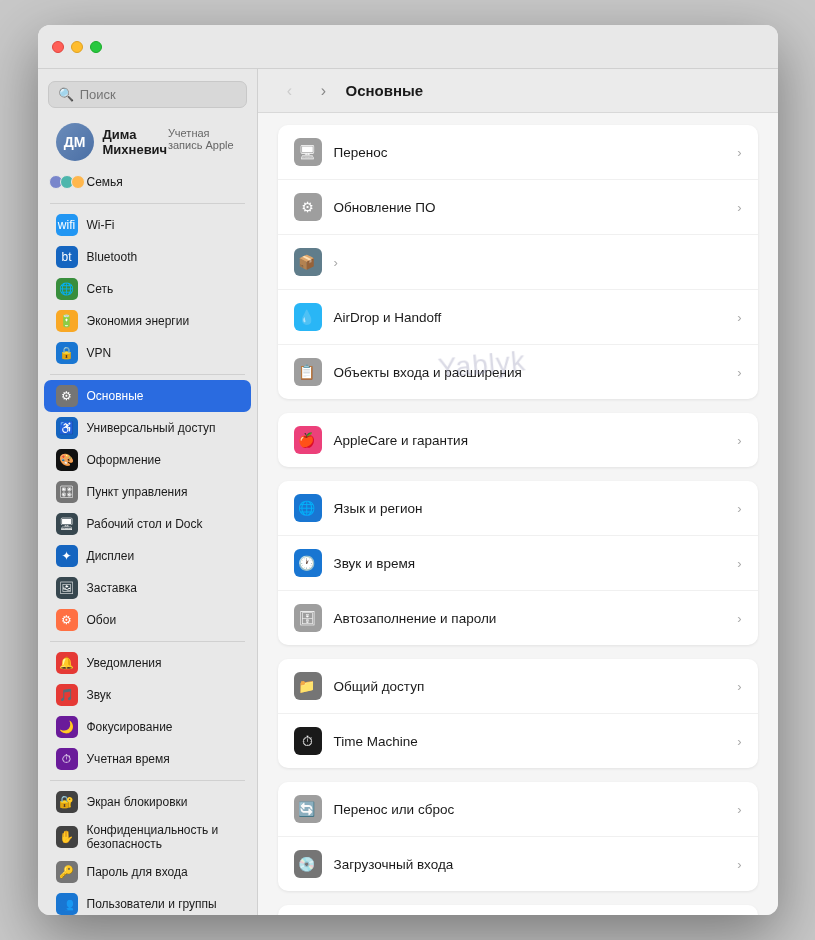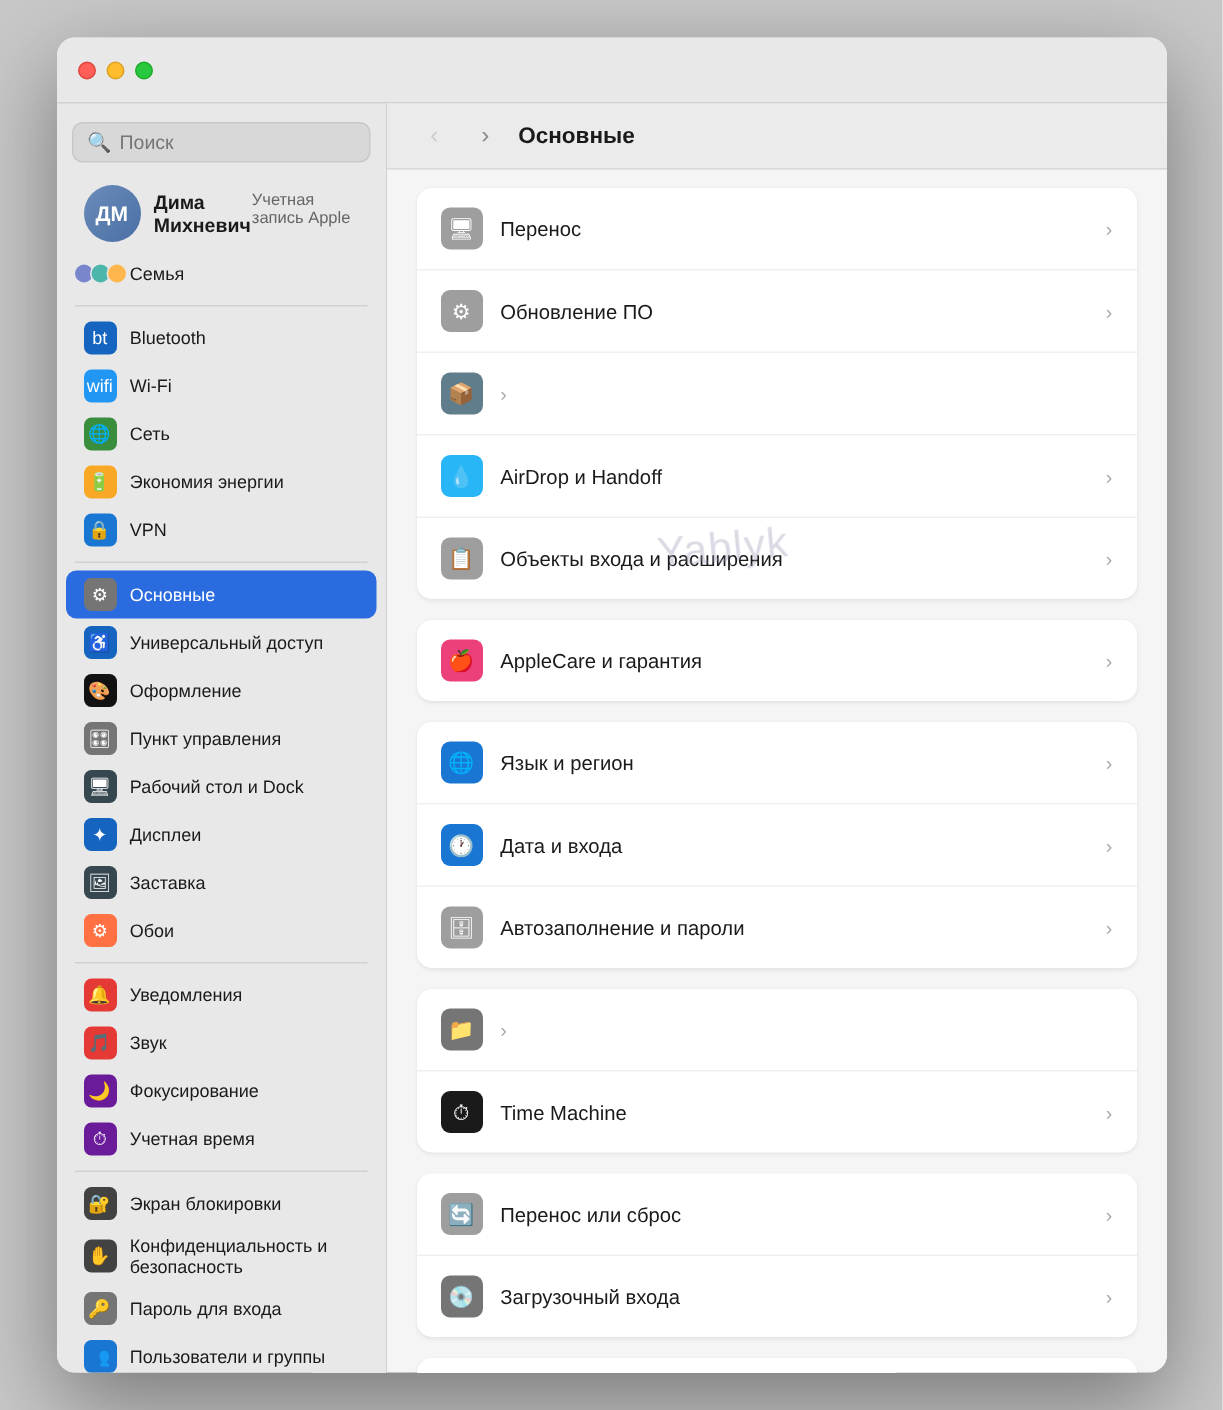--- a/index.html
+++ b/index.html
@@ -277,26 +277,26 @@
               <div class="family-avatars">
                 <div class="family-av" style="background: rgb(121, 134, 203); width: 14px; height: 14px; border-radius: 50%; margin-left: 0px; display: inline-block;"></div>
                 <div class="family-av" style="background: rgb(77, 182, 172); width: 14px; height: 14px; border-radius: 50%; margin-left: -3px; display: inline-block;"></div>
                 <div class="family-av" style="background: rgb(255, 183, 77); width: 14px; height: 14px; border-radius: 50%; margin-left: -3px; display: inline-block;"></div>
               </div>
             </div>
             <span class="item-label">Семья</span>
           </div>
           <div class="sidebar-separator"></div>
           <div class="sidebar-item">
+            <div class="item-icon" style="background: rgb(33, 150, 243); color: white; font-size: 12px;">wifi</div>
+            <span class="item-label">Wi-Fi</span>
+          </div>
+          <div class="sidebar-item">
             <div class="item-icon" style="background: rgb(21, 101, 192); color: white; font-size: 12px;">bt</div>
             <span class="item-label">Bluetooth</span>
-          </div>
-          <div class="sidebar-item">
-            <div class="item-icon" style="background: rgb(33, 150, 243); color: white; font-size: 12px;">wifi</div>
-            <span class="item-label">Wi-Fi</span>
           </div>
           <div class="sidebar-item">
             <div class="item-icon" style="background: rgb(56, 142, 60); color: white; font-size: 12px;">🌐</div>
             <span class="item-label">Сеть</span>
           </div>
           <div class="sidebar-item">
             <div class="item-icon" style="background: rgb(249, 168, 37); color: white; font-size: 12px;">🔋</div>
             <span class="item-label">Экономия энергии</span>
           </div>
           <div class="sidebar-item">
@@ -418,32 +418,33 @@
             </div>
           </div>
           <div class="settings-group">
             <div class="settings-row">
               <div class="row-icon" style="background: rgb(25, 118, 210); color: white; font-size: 14px;">🌐</div>
               <span class="row-label">Язык и регион</span>
               <span class="row-chevron">›</span>
             </div>
             <div class="settings-row">
               <div class="row-icon" style="background: rgb(25, 118, 210); color: white; font-size: 14px;">🕐</div>
-              <span class="row-label">Дата и входа</span>
+              <span class="row-label">Звук и время</span>
               <span class="row-chevron">›</span>
             </div>
             <div class="settings-row">
               <div class="row-icon" style="background: rgb(158, 158, 158); color: white; font-size: 14px;">🗄</div>
               <span class="row-label">Автозаполнение и пароли</span>
               <span class="row-chevron">›</span>
             </div>
           </div>
           <div class="settings-group">
             <div class="settings-row">
               <div class="row-icon" style="background: rgb(117, 117, 117); color: white; font-size: 14px;">📁</div>
+              <span class="row-label">Общий доступ</span>
               <span class="row-chevron">›</span>
             </div>
             <div class="settings-row">
               <div class="row-icon" style="background: rgb(26, 26, 26); color: white; font-size: 14px;">⏱</div>
               <span class="row-label">Time Machine</span>
               <span class="row-chevron">›</span>
             </div>
           </div>
           <div class="settings-group">
             <div class="settings-row">

